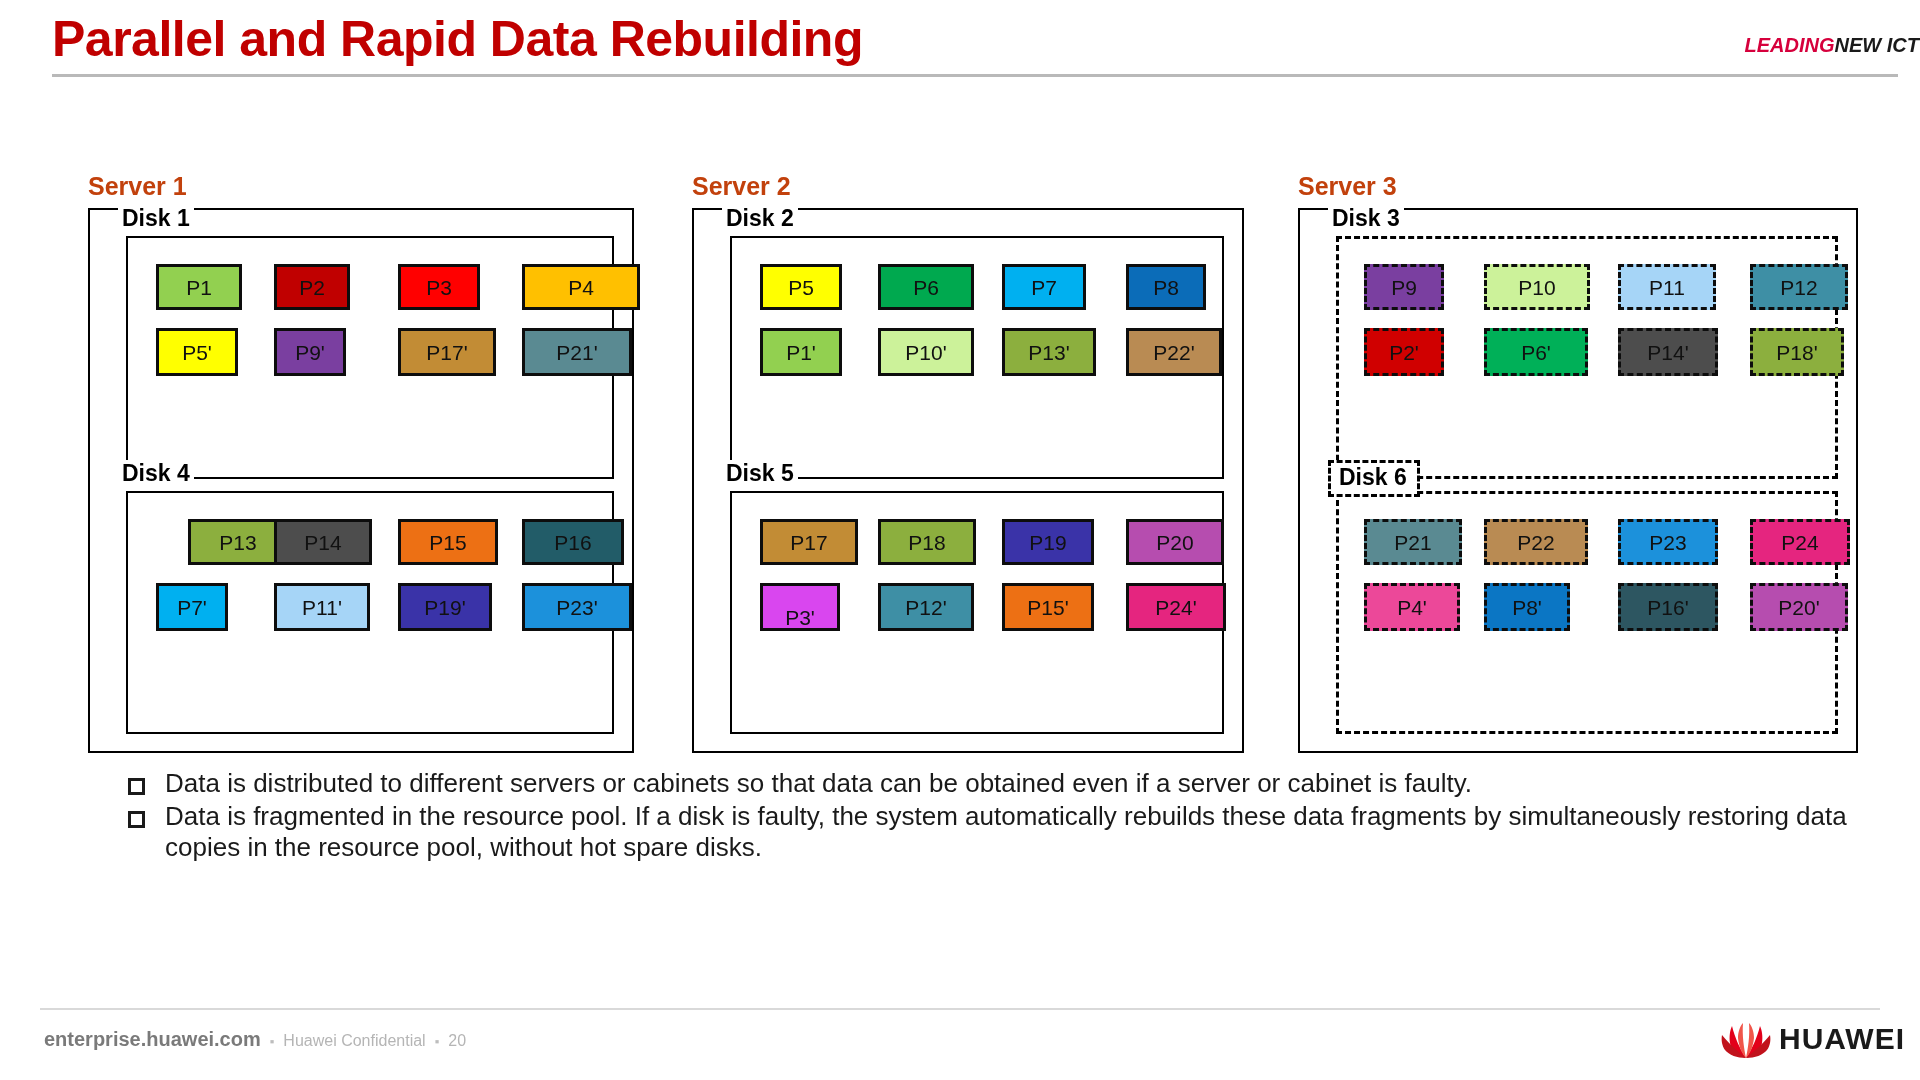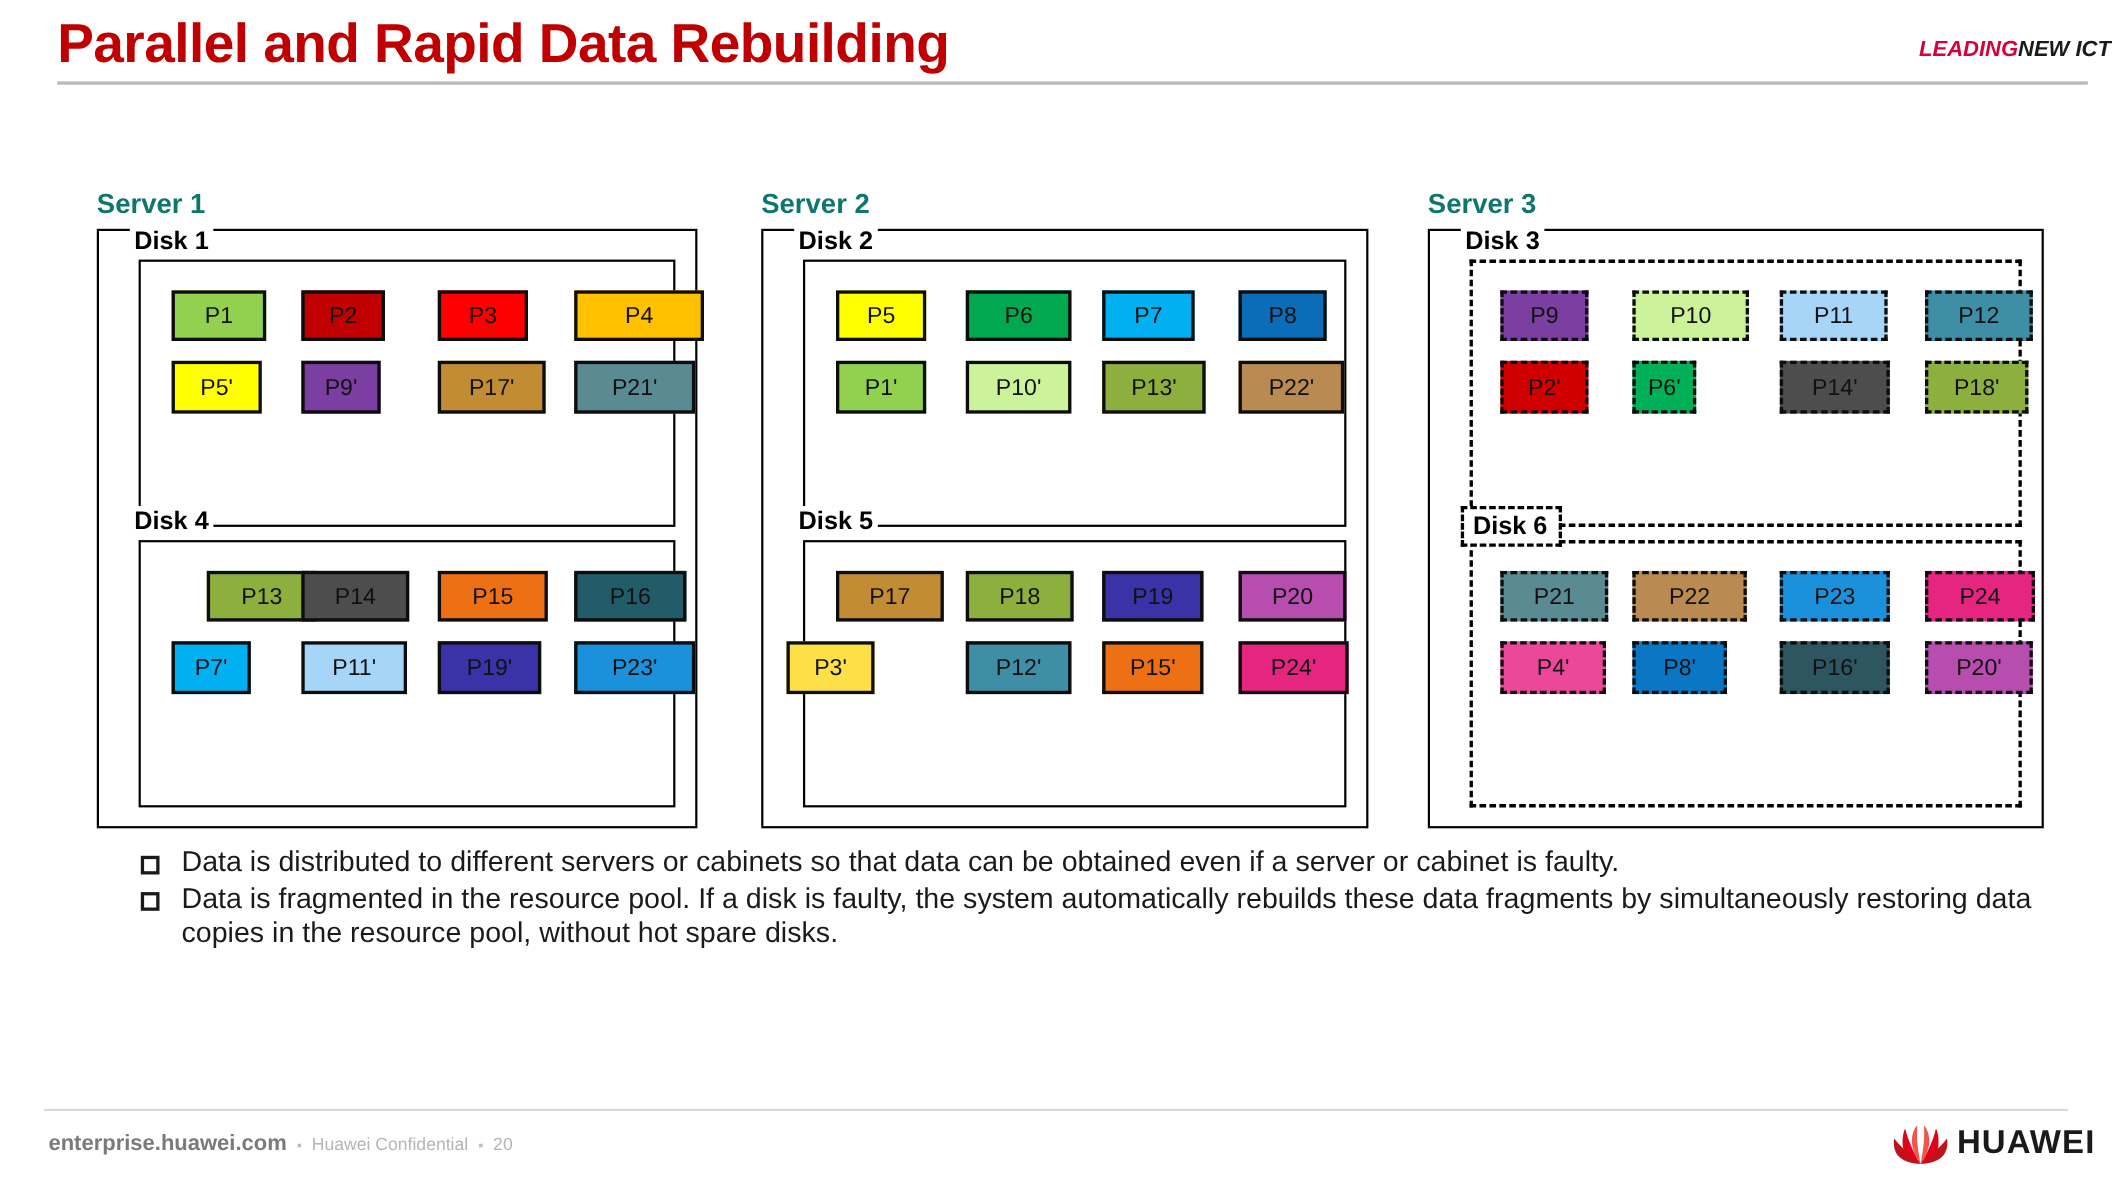--- a/index.html
+++ b/index.html
@@ -22,21 +22,21 @@
   }
   .ict .lead{color:#D6003C;}
   .ict .new{color:#1a1a1a;}
   .headrule{
     position:absolute;left:52px;top:74px;width:1846px;height:3px;
     background:#b9b9b9;
   }
 
   
   .server-label{
-    position:absolute;font-size:25px;font-weight:bold;color:#0f766e;
+    position:absolute;font-size:25px;font-weight:bold;color:#c2410c;
     white-space:nowrap;
   }
   .server-box{
     position:absolute;border:2.5px solid #000;background:#fff;box-sizing:border-box;
   }
   .disk-box{
     position:absolute;border:2.5px solid #000;background:#fff;box-sizing:border-box;
   }
   .disk-box.dashed{border:3px dashed #000;}
   .disk-label{
@@ -197,21 +197,21 @@
       </div>
       <div class="tile" style="left: 878px; top: 519px; width: 98px; height: 46px; background: rgb(140, 175, 62);">
         <span>P18</span>
       </div>
       <div class="tile" style="left: 1002px; top: 519px; width: 92px; height: 46px; background: rgb(58, 51, 168);">
         <span>P19</span>
       </div>
       <div class="tile" style="left: 1126px; top: 519px; width: 98px; height: 46px; background: rgb(182, 77, 175);">
         <span>P20</span>
       </div>
-      <div class="tile" style="left: 715px; top: 583px; width: 80px; height: 48px; background: #fde047;">
+      <div class="tile" style="left: 760px; top: 583px; width: 80px; height: 48px; background: #d946ef; align-items: flex-end;">
         <span>P3'</span>
       </div>
       <div class="tile" style="left: 878px; top: 583px; width: 96px; height: 48px; background: rgb(62, 143, 165);">
         <span>P12'</span>
       </div>
       <div class="tile" style="left: 1002px; top: 583px; width: 92px; height: 48px; background: rgb(237, 112, 20);">
         <span>P15'</span>
       </div>
       <div class="tile" style="left: 1126px; top: 583px; width: 100px; height: 48px; background: rgb(229, 37, 127);">
         <span>P24'</span>
@@ -228,21 +228,21 @@
       </div>
       <div class="tile dash" style="left: 1618px; top: 264px; width: 98px; height: 46px; background: rgb(166, 213, 247);">
         <span>P11</span>
       </div>
       <div class="tile dash" style="left: 1750px; top: 264px; width: 98px; height: 46px; background: rgb(62, 143, 165);">
         <span>P12</span>
       </div>
       <div class="tile dash" style="left: 1364px; top: 328px; width: 80px; height: 48px; background: rgb(208, 0, 0);">
         <span>P2'</span>
       </div>
-      <div class="tile dash" style="left: 1484px; top: 328px; width: 58px; height: 48px; background: rgb(0, 176, 88);">
+      <div class="tile dash" style="left: 1484px; top: 328px; width: 104px; height: 48px; background: rgb(0, 176, 88);">
         <span>P6'</span>
       </div>
       <div class="tile dash" style="left: 1618px; top: 328px; width: 100px; height: 48px; background: rgb(77, 77, 77);">
         <span>P14'</span>
       </div>
       <div class="tile dash" style="left: 1750px; top: 328px; width: 94px; height: 48px; background: rgb(140, 175, 62);">
         <span>P18'</span>
       </div>
       <div class="disk-label boxed" style="left: 1328px; top: 460px;">Disk 6</div>
       <div class="disk-box dashed" style="left: 1336px; top: 491px; width: 502px; height: 243px;"></div>

